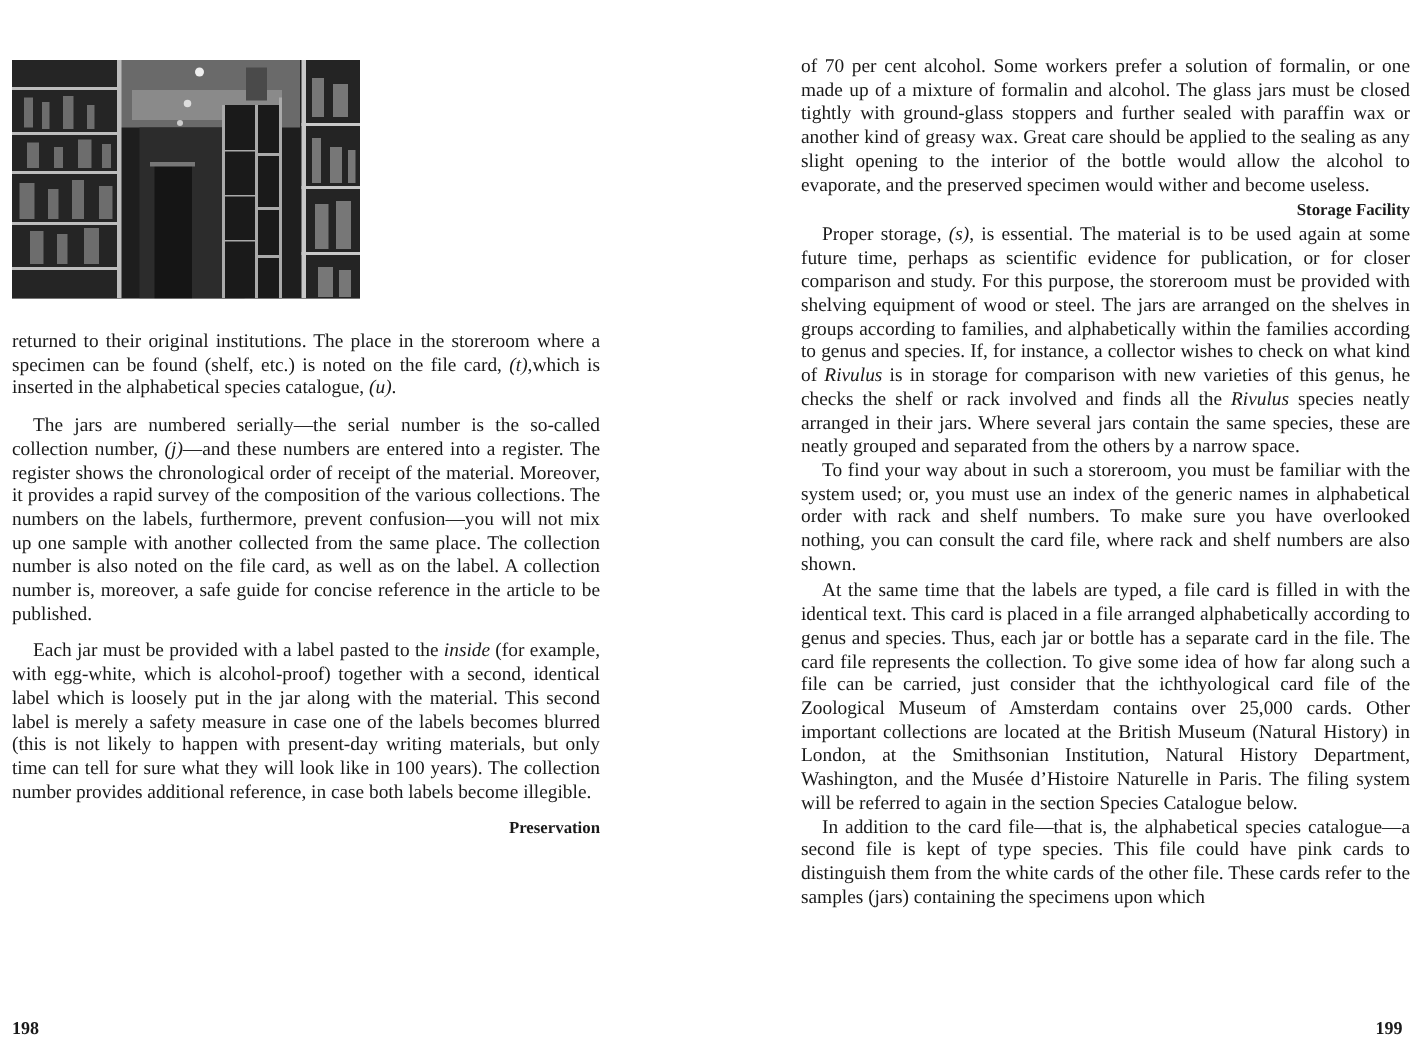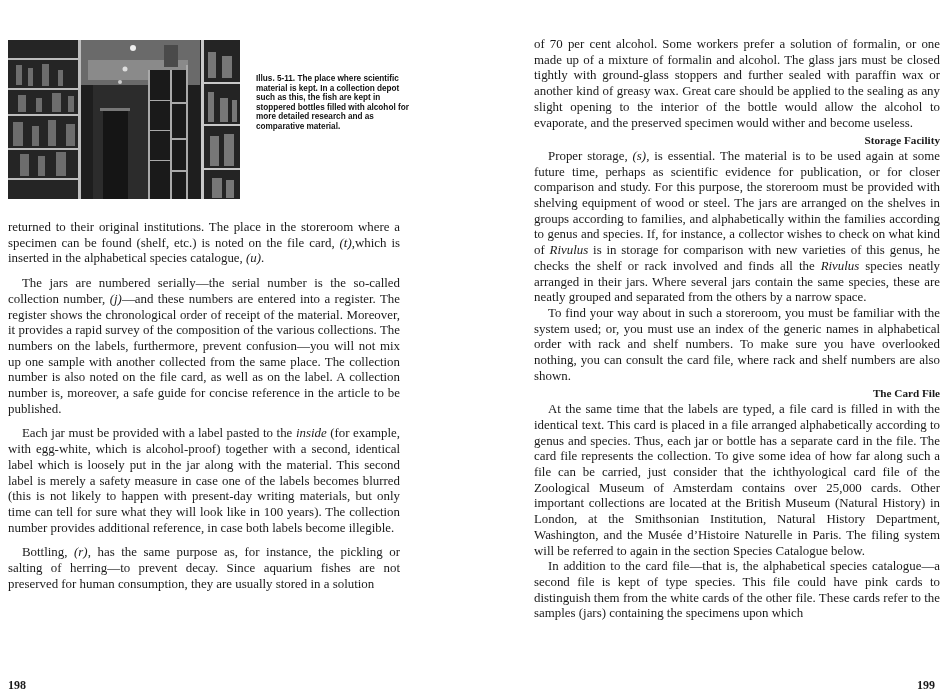--- a/index.html
+++ b/index.html
@@ -119,47 +119,45 @@
             <rect x="224" y="60" width="5" height="22"></rect>
           <rect x="202" y="96" width="9" height="30"></rect>
             <rect x="216" y="94" width="10" height="32"></rect>
           <rect x="204" y="138" width="10" height="20"></rect>
             <rect x="218" y="140" width="8" height="18"></rect>
         </g>
       </svg>
     </div>
   </div>
 
-  <div class="caption">Illus. 5-11. The place where scientific material is kept. In a collection depot such as this, the fish are kept in stoppered bottles filled with alcohol for more detailed research and as comparative material.</div>
 
   <div class="text-block left-col" style="top: 220px;">
     <p><span>returned to their original institutions. The place in the storeroom where a specimen can be found (shelf, etc.) is noted on the file card, </span><em>(t)</em><span>,which is inserted in the alphabetical species catalogue, </span><em>(u)</em><span>.</span></p>
 
     <div class="gap"></div>
     <p class="indent"><span>The jars are numbered serially—the serial number is the so-called collection number, </span><em>(j)</em><span>—and these numbers are entered into a register. The register shows the chronological order of receipt of the material. Moreover, it provides a rapid survey of the composition of the various collections. The numbers on the labels, furthermore, prevent con­fusion—you will not mix up one sample with another collected from the same place. The collection number is also noted on the file card, as well as on the label. A collection number is, moreover, a safe guide for concise reference in the article to be published.</span></p>
 
     <div class="gap"></div>
     <p class="indent"><span>Each jar must be provided with a label pasted to the </span><em>inside</em><span> (for ex­ample, with egg-white, which is alcohol-proof) together with a second, identical label which is loosely put in the jar along with the material. This second label is merely a safety measure in case one of the labels becomes blurred (this is not likely to happen with present-day writing materials, but only time can tell for sure what they will look like in 100 years). The collection number provides additional reference, in case both labels become illegible.</span></p>
 
     <div class="gap"></div>
-    <p class="indent"><span>Bottling, </span><em>(r)</em><span>, has the same purpose as, for instance, the pickling or salting of herring—to prevent decay. Since aquarium fishes are not preserved for human consumption, they are usually stored in a solution</span></p>
+    <h4 class="heading">Preservation</h4>
   </div>
 
   <div class="page-num num-left">198</div>
 </div>
 
 <div class="page page-right">
   <div class="text-block right-col" style="top: 37px;">
     <p>of 70 per cent alcohol. Some workers prefer a solution of formalin, or one made up of a mixture of formalin and alcohol. The glass jars must be closed tightly with ground-glass stoppers and further sealed with paraffin wax or another kind of greasy wax. Great care should be applied to the sealing as any slight opening to the interior of the bottle would allow the alcohol to evaporate, and the preserved specimen would wither and become useless.</p>
 
     <div class="gap-s"></div>
     <h4 class="heading">Storage Facility</h4>
     <p class="indent"><span>Proper storage, </span><em>(s)</em><span>, is essential. The material is to be used again at some future time, perhaps as scientific evidence for publication, or for closer comparison and study. For this purpose, the storeroom must be provided with shelving equipment of wood or steel. The jars are arranged on the shelves in groups according to families, and alpha­betically within the families according to genus and species. If, for instance, a collector wishes to check on what kind of </span><em>Rivulus</em><span> is in storage for comparison with new varieties of this genus, he checks the shelf or rack involved and finds all the </span><em>Rivulus</em><span> species neatly arranged in their jars. Where several jars contain the same species, these are neatly grouped and separated from the others by a narrow space.</span></p>
     <p class="indent">To find your way about in such a storeroom, you must be familiar with the system used; or, you must use an index of the generic names in alphabetical order with rack and shelf numbers. To make sure you have overlooked nothing, you can consult the card file, where rack and shelf numbers are also shown.</p>
 
     <div class="gap-s"></div>
-    <h4 class="heading">The Card File</h4>
     <p class="indent">At the same time that the labels are typed, a file card is filled in with the identical text. This card is placed in a file arranged alpha­betically according to genus and species. Thus, each jar or bottle has a separate card in the file. The card file represents the collection. To give some idea of how far along such a file can be carried, just consider that the ichthyological card file of the Zoological Museum of Amster­dam contains over 25,000 cards. Other important collections are located at the British Museum (Natural History) in London, at the Smithsonian Institution, Natural History Department, Washington, and the Musée d’Histoire Naturelle in Paris. The filing system will be referred to again in the section Species Catalogue below.</p>
     <p class="indent">In addition to the card file—that is, the alphabetical species cata­logue—a second file is kept of type species. This file could have pink cards to distinguish them from the white cards of the other file. These cards refer to the samples (jars) containing the specimens upon which</p>
   </div>
 
   <div class="page-num num-right">199</div>
 </div>
 
 </body></html>

